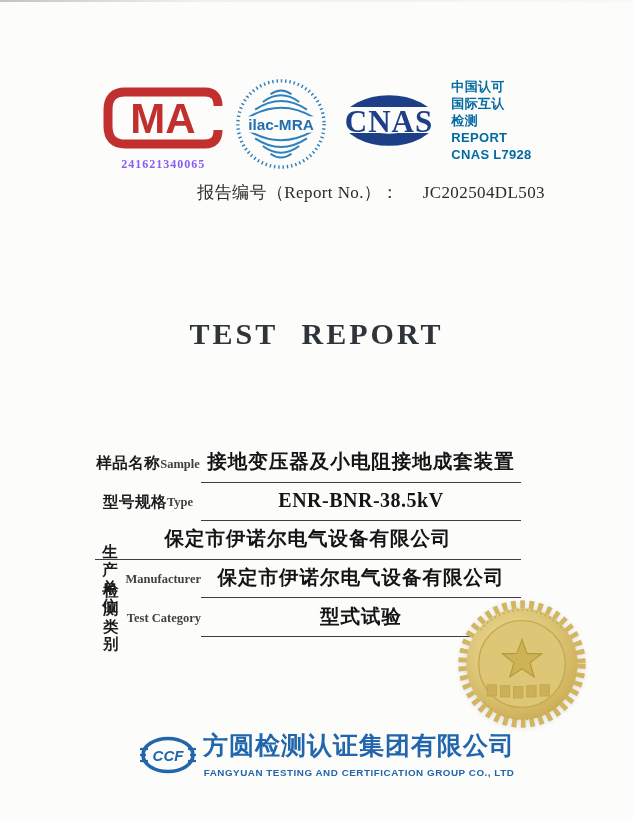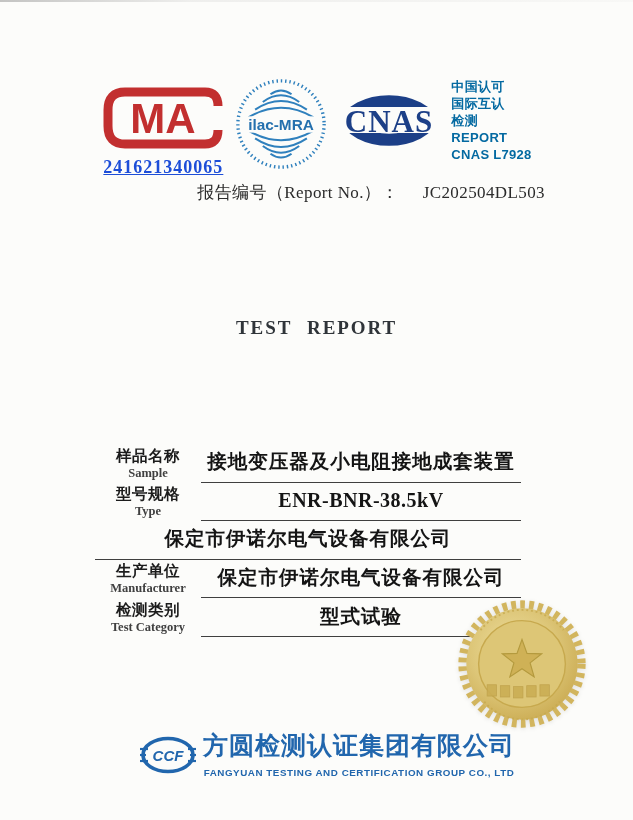--- a/index.html
+++ b/index.html
@@ -18,21 +18,21 @@
   }
   
   .logos{
     position:absolute;top:76px;left:0;width:100%;
     display:flex;justify-content:center;align-items:flex-start;gap:10px;
   }
   .cma-block{margin-top:10px;text-align:center;}
   .cma-number{
     margin-top:3px;
     font-family:"Liberation Serif","DejaVu Serif",serif;
-    font-weight:700;font-size:18px;letter-spacing:1px;color:#1d4ed8;text-decoration:underline;
+    font-weight:700;font-size:12px;letter-spacing:1px;color:#8b5cf6;
   }
   .ilac-block{margin-top:2px;}
   .cnas-block{margin-top:9px;}
   .accr-text{
     margin-top:2px;
     font-size:13px;font-weight:700;line-height:17px;color:#0369a1;
     letter-spacing:.3px;
   }
   
   .report-no{
@@ -47,31 +47,31 @@
     margin:0;text-align:center;
     font-family:"Liberation Serif","DejaVu Serif",serif;
     font-size:54px;font-weight:700;color:#2f3439;
     letter-spacing:.52em;padding-left:.52em;box-sizing:border-box;
     line-height:1.1;
   }
   .title-en{
     position:absolute;top:317px;left:0;width:100%;
     margin:0;text-align:center;
     font-family:"Liberation Serif","DejaVu Serif",serif;
-    font-size:19px;font-weight:700;color:#2f3439;
+    font-size:30px;font-weight:700;color:#2f3439;
     letter-spacing:.1em;word-spacing:.45em;
   }
   
   .form{
     position:absolute;top:444px;left:95px;width:426px;
   }
   .frow{display:flex;height:38.6px;}
   .flabel{
     width:106px;flex:0 0 106px;
-    display:flex;flex-direction:column;justify-content:center;align-items:center;
+    display:flex;flex-direction:row;justify-content:center;align-items:center;
     text-align:center;line-height:1.15;
   }
   .flabel .zh{font-size:15.5px;font-weight:700;color:#1c1c1c;letter-spacing:.5px;}
   .flabel .en{
     font-family:"Liberation Serif","DejaVu Serif",serif;
     font-size:12.5px;font-weight:700;color:#404040;margin-top:1px;white-space:nowrap;
   }
   .fvalue{
     flex:1;border-bottom:1.4px solid #3f3f3f;
     display:flex;align-items:center;justify-content:center;

